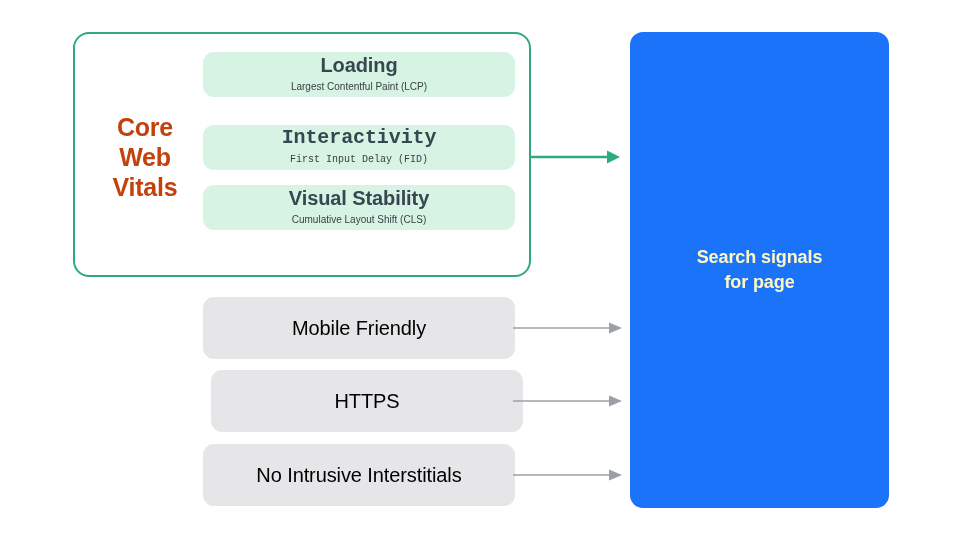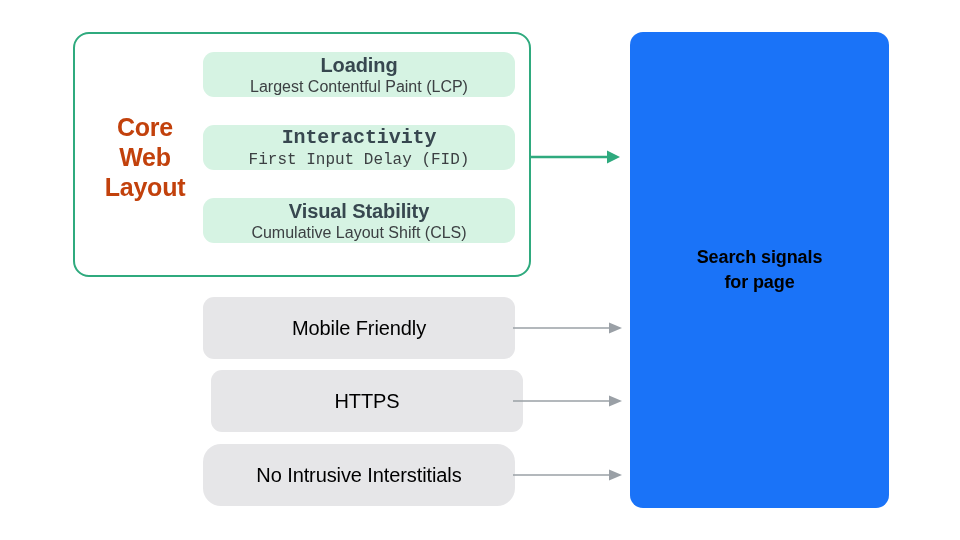--- a/index.html
+++ b/index.html
@@ -56,31 +56,31 @@
     background: #d6f3e3;
     border-radius: 11px;
     display: flex;
     flex-direction: column;
     align-items: center;
     justify-content: center;
     box-sizing: border-box;
   }
   .chip-1 { top: 52px; }
   .chip-2 { top: 125px; font-family: Liberation Mono, monospace; }
-  .chip-3 { top: 198px; }
+  .chip-3 { top: 185px; }
 
   .chip-title {
     font-size: 20px;
     font-weight: bold;
     color: #37474f;
     line-height: 24px;
     letter-spacing: -0.1px;
   }
   .chip-sub {
-    font-size: 16px;
+    font-size: 10px;
     font-weight: normal;
     color: #3c4043;
     line-height: 18px;
     margin-top: 1px;
   }
 
   
   .gbox {
     position: absolute;
     left: 203px;
@@ -88,21 +88,21 @@
     height: 62px;
     background: #e6e6e8;
     border-radius: 11px;
     display: flex;
     align-items: center;
     justify-content: center;
     box-sizing: border-box;
   }
   .gbox-1 { top: 297px; }
   .gbox-2 { top: 370px; margin-left: 8px; }
-  .gbox-3 { top: 444px; border-radius: 18px; }
+  .gbox-3 { top: 444px; }
 
   .gbox-label {
     font-size: 20px;
     font-weight: normal;
     color: #000000;
     line-height: 24px;
     letter-spacing: -0.1px;
   }
 
   
@@ -123,40 +123,40 @@
     width: 259px;
     height: 476px;
     background: #1a73f8;
     border-radius: 13px;
     display: flex;
     align-items: center;
     justify-content: center;
     box-sizing: border-box;
   }
   .blue-panel-text {
-    color: #000000;
+    color: #fef9c3;
     font-size: 18px;
     font-weight: bold;
     line-height: 25px;
     text-align: center;
     letter-spacing: -0.1px;
   }
   .blue-panel-text .ln { display: block; }
 </style>
 </head>
 <body>
 
 <div id="canvas">
 
   <div class="cwv-group"></div>
 
   <div class="cwv-label">
     <span class="ln">Core</span>
     <span class="ln">Web</span>
-    <span class="ln">Layout</span>
+    <span class="ln">Vitals</span>
   </div>
 
   <div class="chip chip-1">
     <span class="chip-title">Loading</span>
     <span class="chip-sub">Largest Contentful Paint (LCP)</span>
   </div>
 
   <div class="chip chip-2">
     <span class="chip-title">Interactivity</span>
     <span class="chip-sub">First Input Delay (FID)</span>

